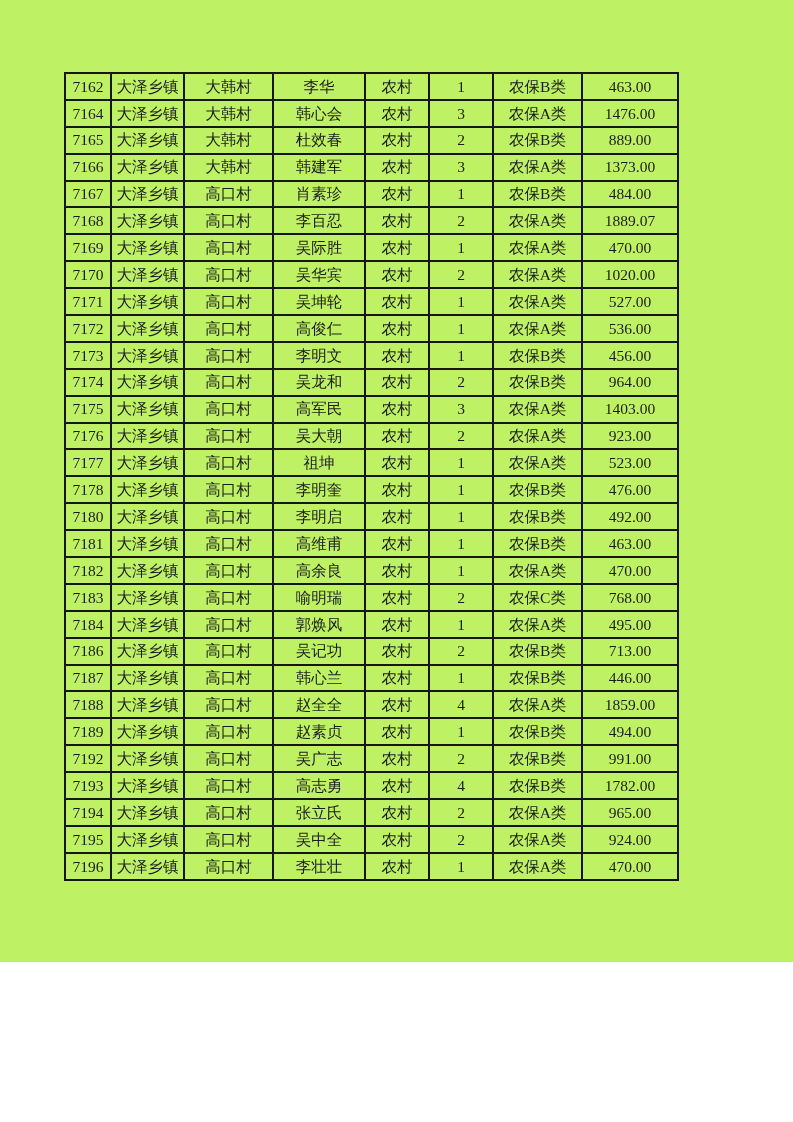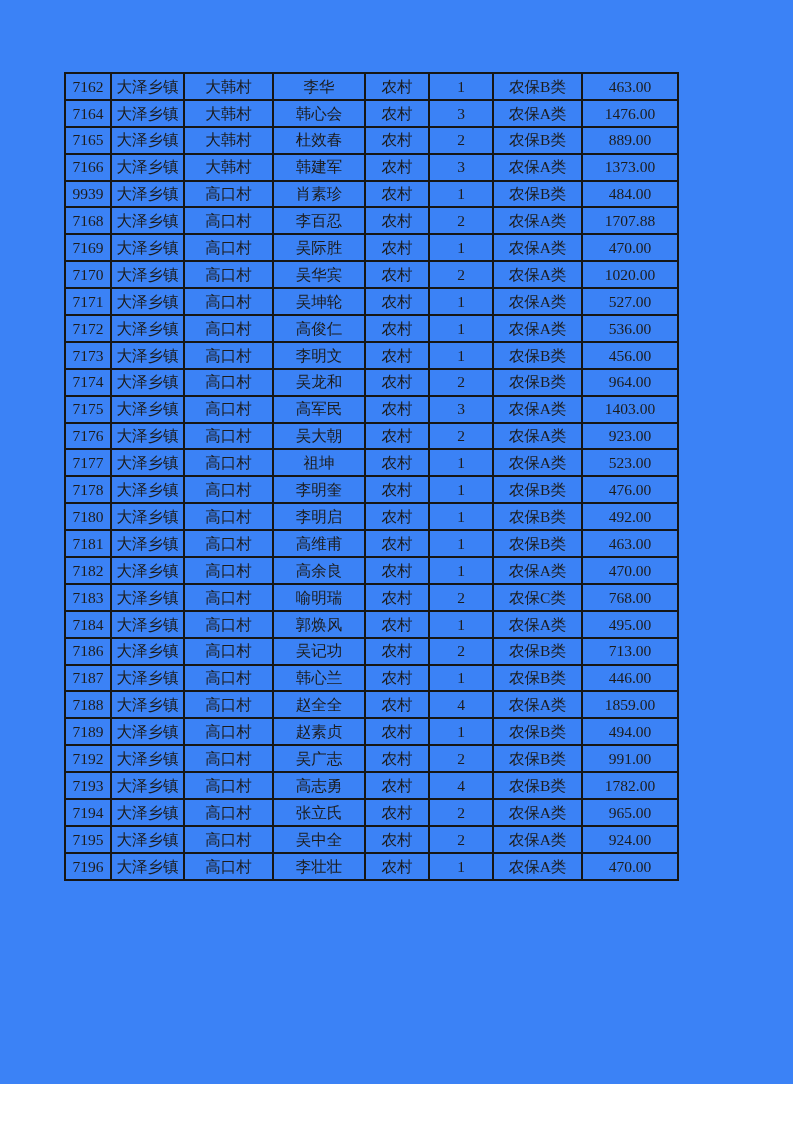--- a/index.html
+++ b/index.html
@@ -3,22 +3,22 @@
 <meta charset="utf-8">
 <style>
   html, body {
     margin: 0;
     padding: 0;
     background: #ffffff;
   }
   .page {
     position: relative;
     width: 793px;
-    height: 1084px;
-    background: #3b82f6;
+    height: 962px;
+    background: #bef264;
     overflow: hidden;
     font-family: "Liberation Serif", "DejaVu Serif", serif;
   }
   table.roster {
     position: absolute;
     left: 64px;
     top: 72px;
     width: 613px;
     border-collapse: collapse;
     table-layout: fixed;
@@ -94,38 +94,38 @@
           <td>7166</td>
           <td>大泽乡镇</td>
           <td>大韩村</td>
           <td>韩建军</td>
           <td>农村</td>
           <td>3</td>
           <td>农保A类</td>
           <td>1373.00</td>
         </tr>
         <tr>
-          <td>9939</td>
+          <td>7167</td>
           <td>大泽乡镇</td>
           <td>高口村</td>
           <td>肖素珍</td>
           <td>农村</td>
           <td>1</td>
           <td>农保B类</td>
           <td>484.00</td>
         </tr>
         <tr>
           <td>7168</td>
           <td>大泽乡镇</td>
           <td>高口村</td>
           <td>李百忍</td>
           <td>农村</td>
           <td>2</td>
           <td>农保A类</td>
-          <td>1707.88</td>
+          <td>1889.07</td>
         </tr>
         <tr>
           <td>7169</td>
           <td>大泽乡镇</td>
           <td>高口村</td>
           <td>吴际胜</td>
           <td>农村</td>
           <td>1</td>
           <td>农保A类</td>
           <td>470.00</td>

